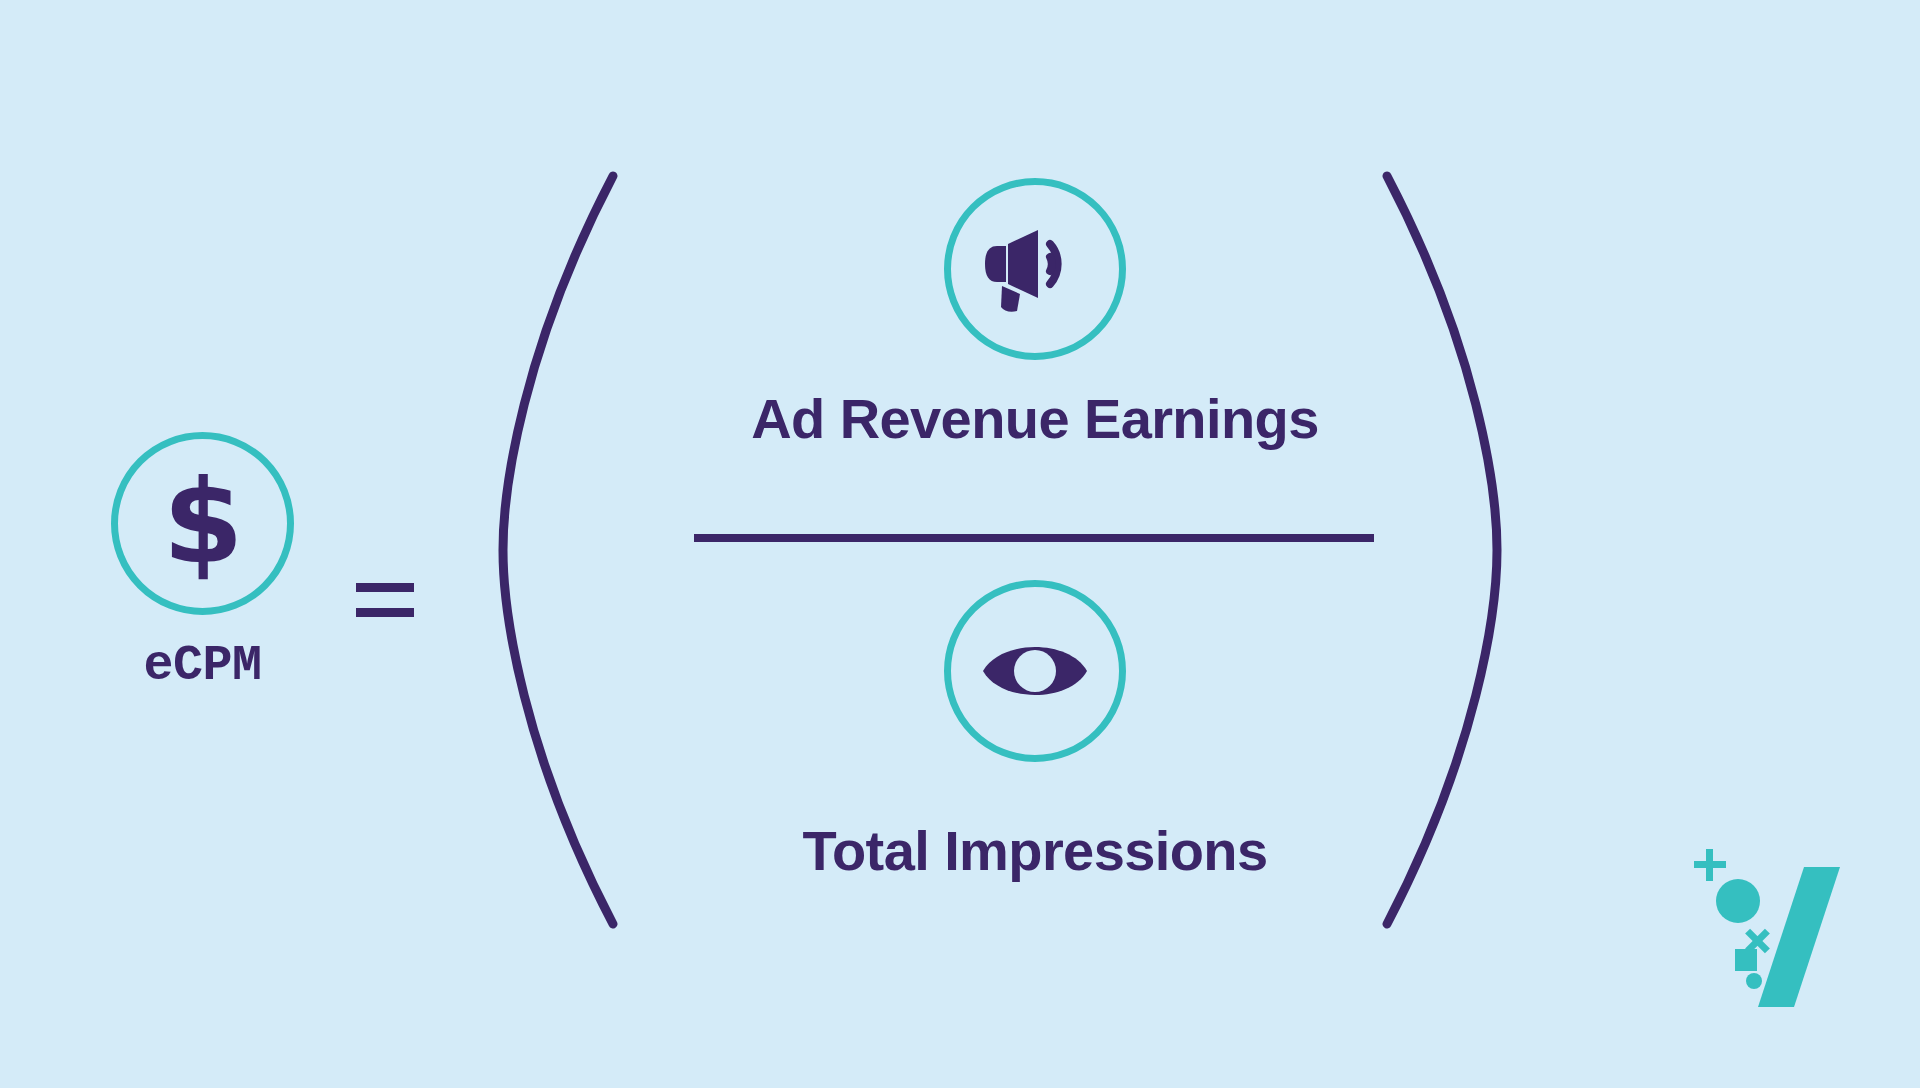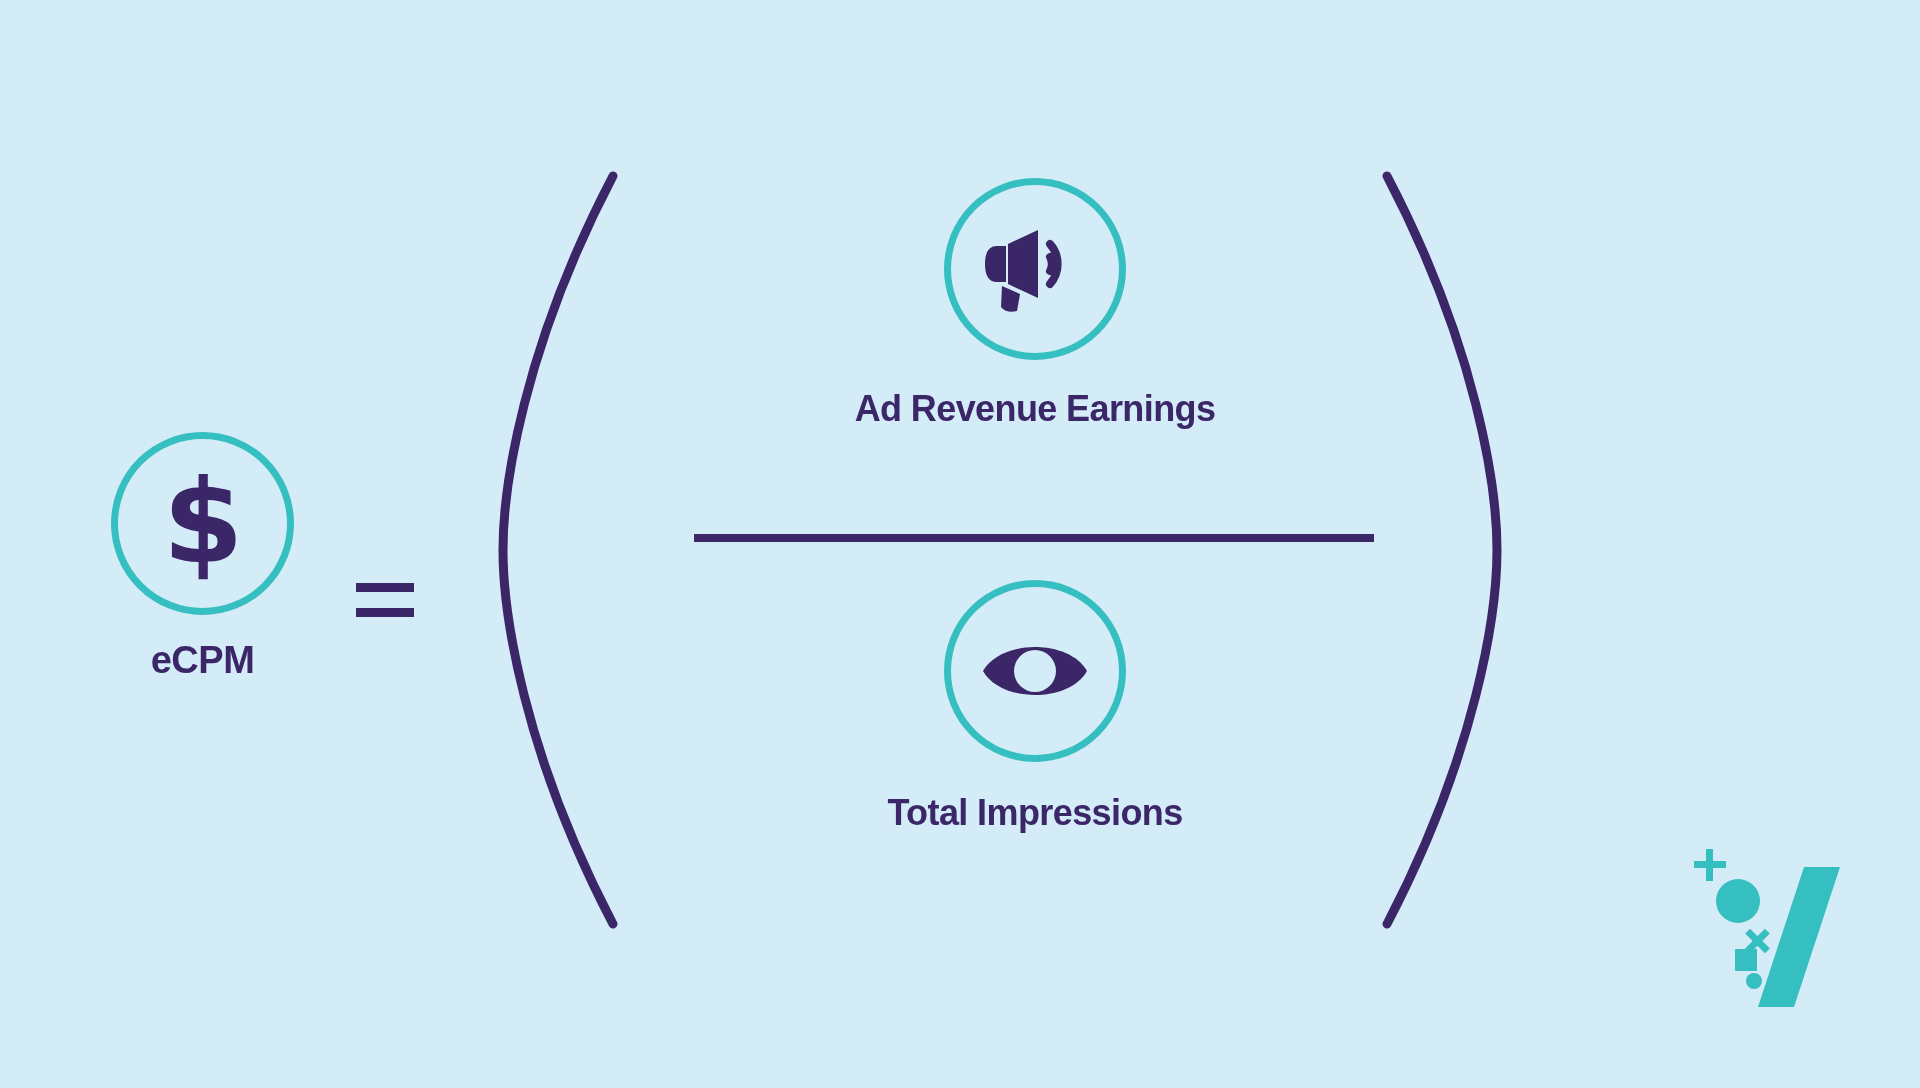--- a/index.html
+++ b/index.html
@@ -44,23 +44,23 @@
     transform: translateY(-52%);
     font-family: "DejaVu Sans", sans-serif;
     font-weight: 700;
     font-size: 116px;
     line-height: 1;
     color: #3b2668;
     letter-spacing: -1px;
   }
   .ecpm-label {
     margin-top: 26px;
-    font-family: Liberation Sans, sans-serif;
-    font-weight: 700;
-    font-size: 38px;
+    font-family: Liberation Mono, monospace;
+    font-weight: 700;
+    font-size: 50px;
     line-height: 1;
     color: #3b2668;
     letter-spacing: -0.5px;
   }
 
   
   .equals {
     position: absolute;
     left: 356px;
     top: 583px;
@@ -114,27 +114,27 @@
     width: 790px;
     text-align: center;
   }
   .numerator   { top: 8px; }
   .denominator { top: 410px; }
 
   .term-label {
     margin-top: 30px;
     font-family: "Liberation Sans", sans-serif;
     font-weight: 700;
-    font-size: 36px;
+    font-size: 56px;
     line-height: 1.05;
     color: #3b2668;
     letter-spacing: -0.6px;
     white-space: nowrap;
   }
-  .denominator .term-label { margin-top: 32px; }
+  .denominator .term-label { margin-top: 60px; }
 
   .frac-bar {
     position: absolute;
     left: 54px;
     top: 364px;
     width: 680px;
     height: 8px;
     background: #3b2668;
   }
 

